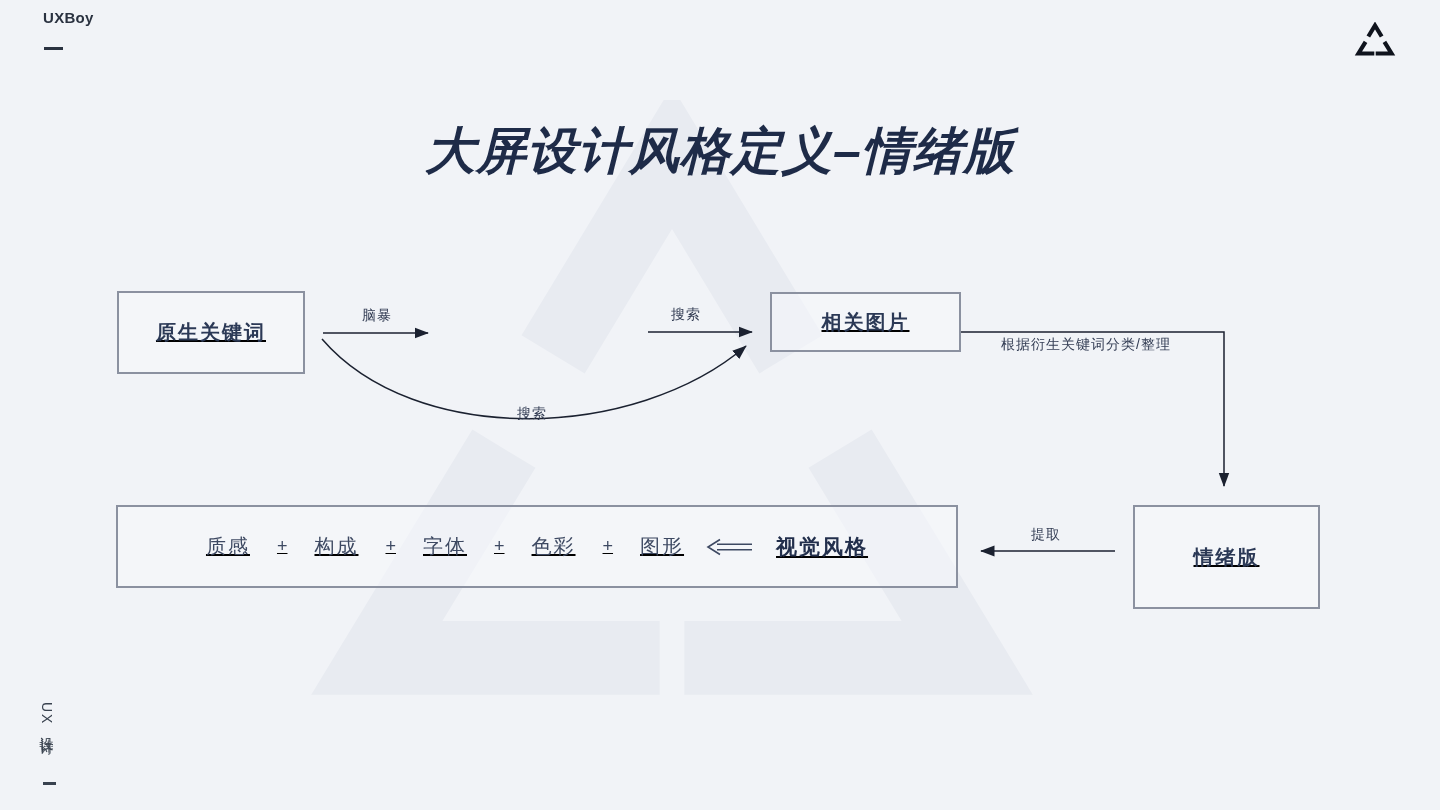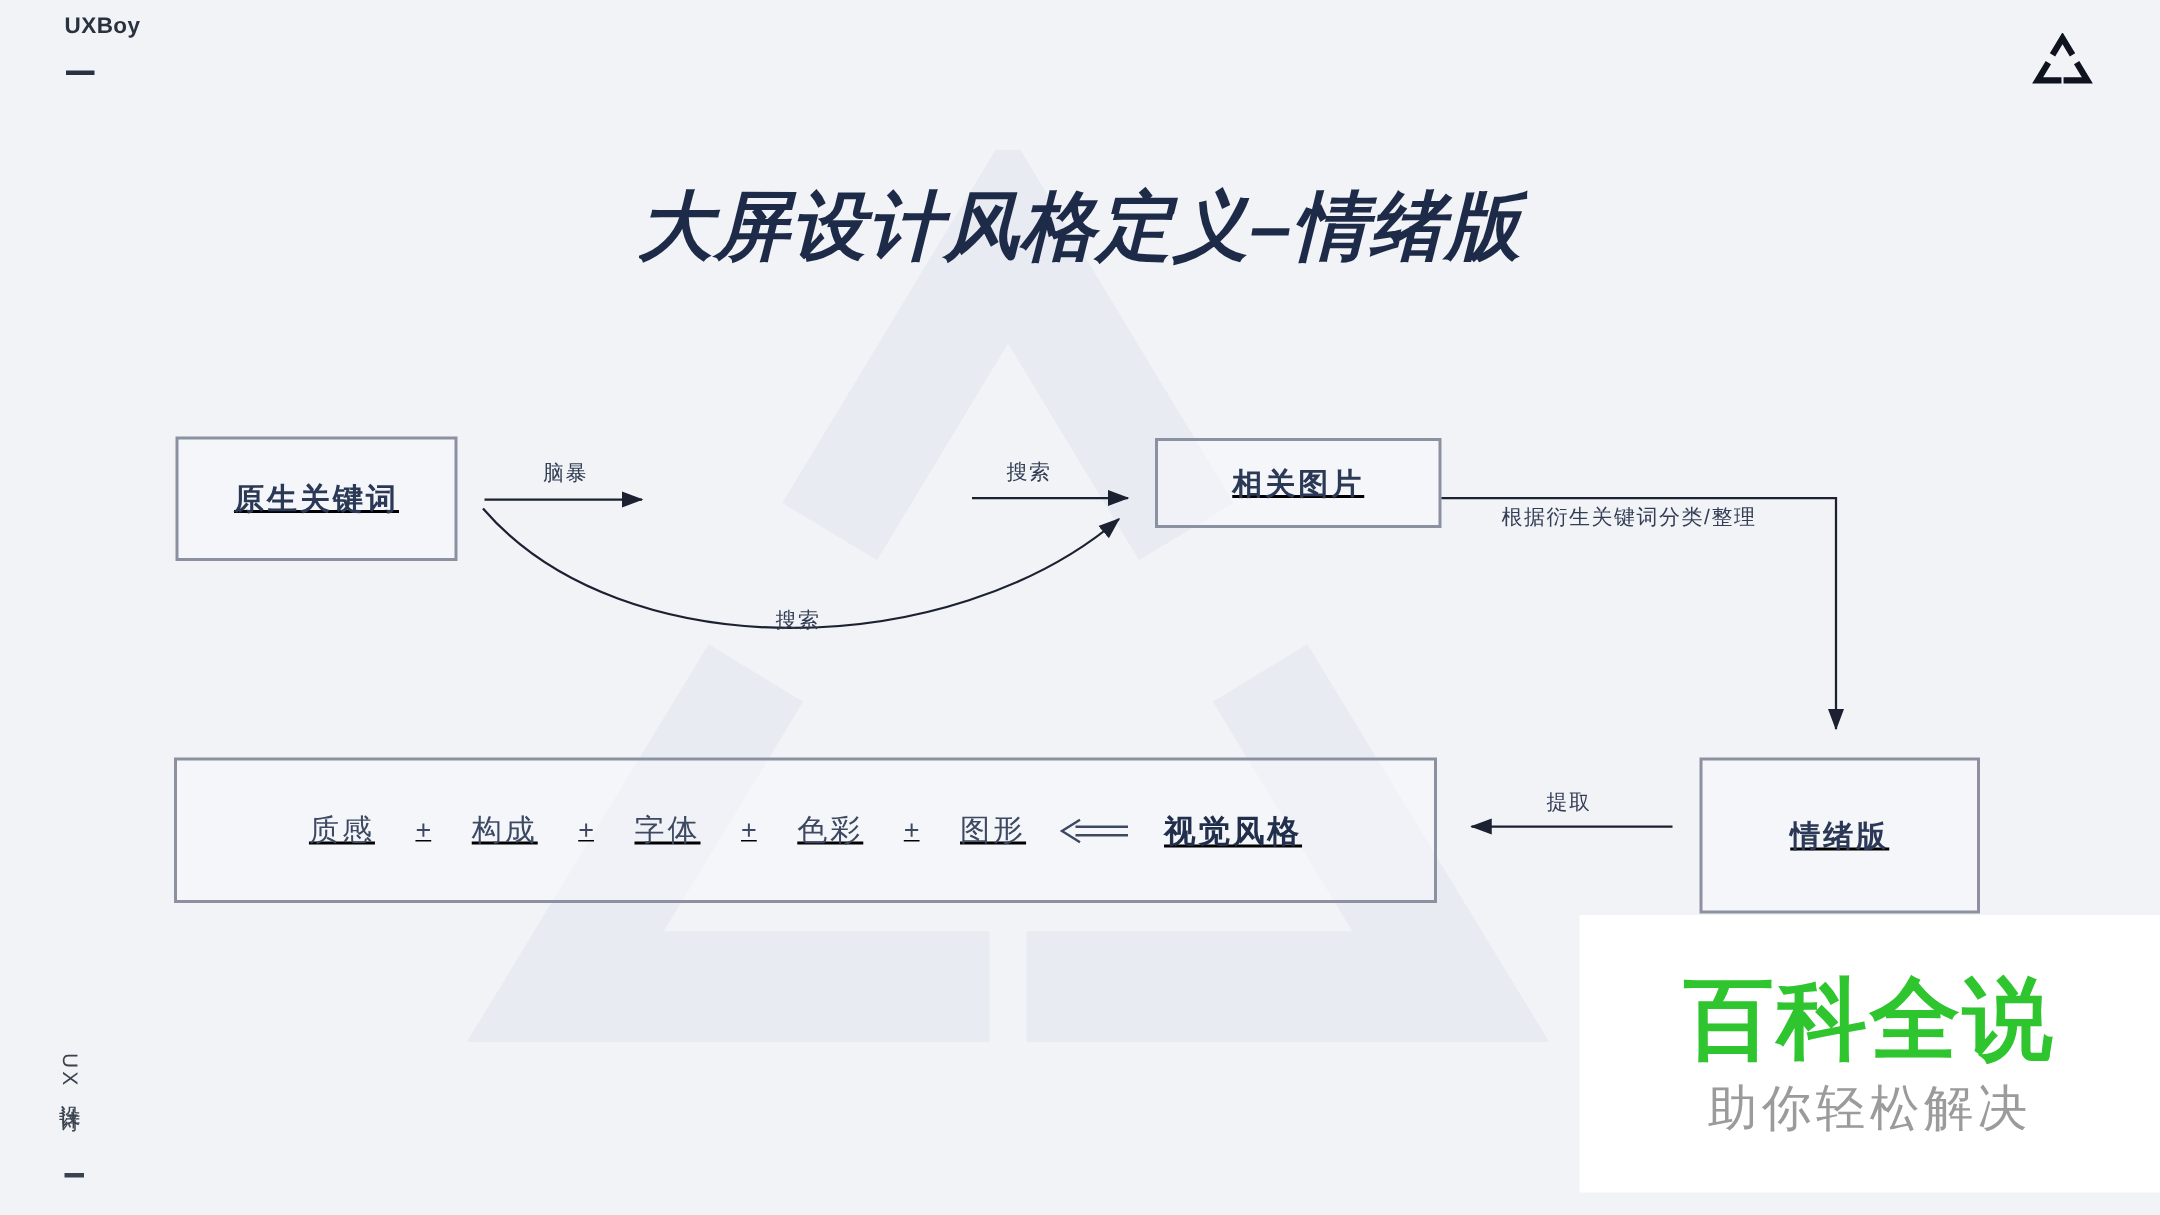--- a/index.html
+++ b/index.html
@@ -22,21 +22,21 @@
     font-size:50px;font-weight:800;color:#1e2b48;letter-spacing:1px;font-style:italic;}
 
   
   .fbox{position:absolute;border:2px solid #8b91a0;background:rgba(246,248,251,.55);
     display:flex;align-items:center;justify-content:center;box-sizing:border-box;text-decoration:underline;}
   .fbox .blabel{font-size:20px;font-weight:700;color:#2b3956;letter-spacing:2px;}
   .box-origin{left:117px;top:291px;width:188px;height:83px;}
   .box-derived{left:444px;top:291px;width:188px;height:83px;}
   .box-images{left:770px;top:292px;width:191px;height:60px;}
   .box-mood{left:1133px;top:505px;width:187px;height:104px;}
-  .box-style{left:116px;top:505px;width:842px;height:97px;}
+  .box-style{left:116px;top:505px;width:842px;height:83px;}
 
   
   .style-row{display:flex;align-items:center;justify-content:center;gap:27px;width:100%;}
   .style-item{font-size:20px;color:#3d4962;letter-spacing:2px;}
   .style-plus{font-size:18px;color:#3d4962;}
   .style-result{font-size:21px;font-weight:800;color:#222f4c;letter-spacing:2px;}
   .dbl-arrow{margin:0 -6px;}
 
   
   .arrows{position:absolute;left:0;top:0;width:1440px;height:810px;pointer-events:none;}
@@ -128,21 +128,17 @@
       <path d="M1115 551 L981 551" marker-end="url(#ah)"></path>
     </g>
   </svg>
 
   <span class="alabel" style="left:377px;top:316px;">脑暴</span>
   <span class="alabel" style="left:686px;top:315px;">搜索</span>
   <span class="alabel" style="left:532px;top:414px;">搜索</span>
   <span class="alabel" style="left:1086px;top:316px;margin-top:29px;">根据衍生关键词分类/整理</span>
   <span class="alabel" style="left:1046px;top:535px;">提取</span>
 
-  <div class="overlay-card">
-    <div class="overlay-title">百科全说</div>
-    <div class="overlay-sub">助你轻松解决</div>
-  </div>
 
   <div class="brand-vert">UX设计诗</div>
   <div class="brand-vert-dash"></div>
 
 </div>
 
 </body></html>

